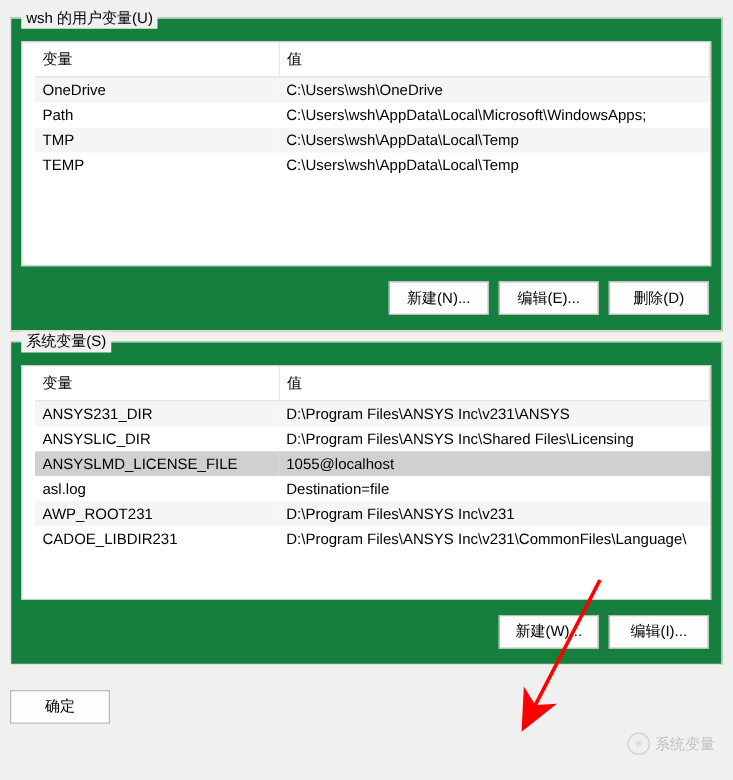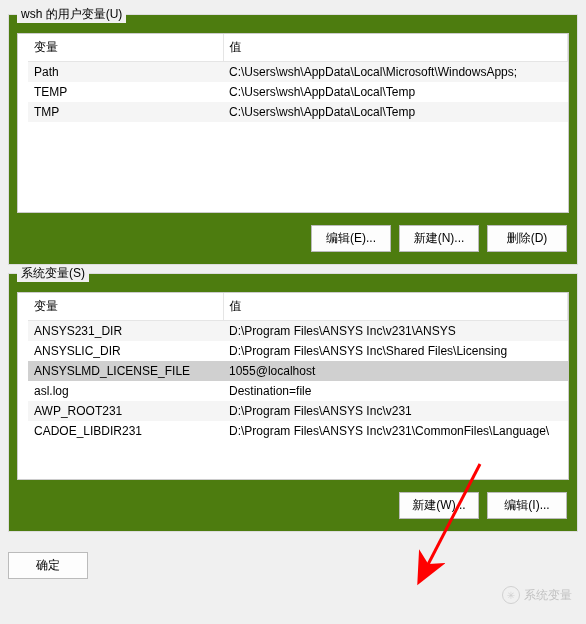--- a/index.html
+++ b/index.html
@@ -12,21 +12,21 @@
     color: #000;
     width: 586px;
     height: 624px;
     overflow: hidden;
     position: relative;
   }
   .groupbox {
     border: 1px solid #ddd;
     margin: 8px 8px 0 8px;
     position: relative;
-    background: #4d7c0f;
+    background: #15803d;
   }
   .groupbox-title {
     position: absolute;
     top: -9px;
     left: 8px;
     background: #f0f0f0;
     padding: 0 4px;
     font-size: 12px;
   }
   .user-group { margin-top: 14px; }
@@ -125,37 +125,41 @@
             <col class="col-val">
           </colgroup>
         <thead>
           <tr>
             <th>变量</th>
             <th>值</th>
           </tr>
         </thead>
         <tbody id="user-tbody">
             <tr>
+              <td>OneDrive</td>
+              <td>C:\Users\wsh\OneDrive</td>
+            </tr>
+            <tr>
               <td>Path</td>
               <td>C:\Users\wsh\AppData\Local\Microsoft\WindowsApps;</td>
             </tr>
             <tr>
+              <td>TMP</td>
+              <td>C:\Users\wsh\AppData\Local\Temp</td>
+            </tr>
+            <tr>
               <td>TEMP</td>
               <td>C:\Users\wsh\AppData\Local\Temp</td>
             </tr>
-            <tr>
-              <td>TMP</td>
-              <td>C:\Users\wsh\AppData\Local\Temp</td>
-            </tr>
           </tbody>
       </table>
     </div>
     <div class="btn-row">
+      <button>新建(N)...</button>
       <button>编辑(E)...</button>
-      <button>新建(N)...</button>
       <button>删除(D)</button>
     </div>
   </div>
 </div>
 
 <div class="groupbox">
   <span class="groupbox-title">系统变量(S)</span>
   <div class="group-inner">
     <div class="table-wrap sys-wrap">
       <table>

